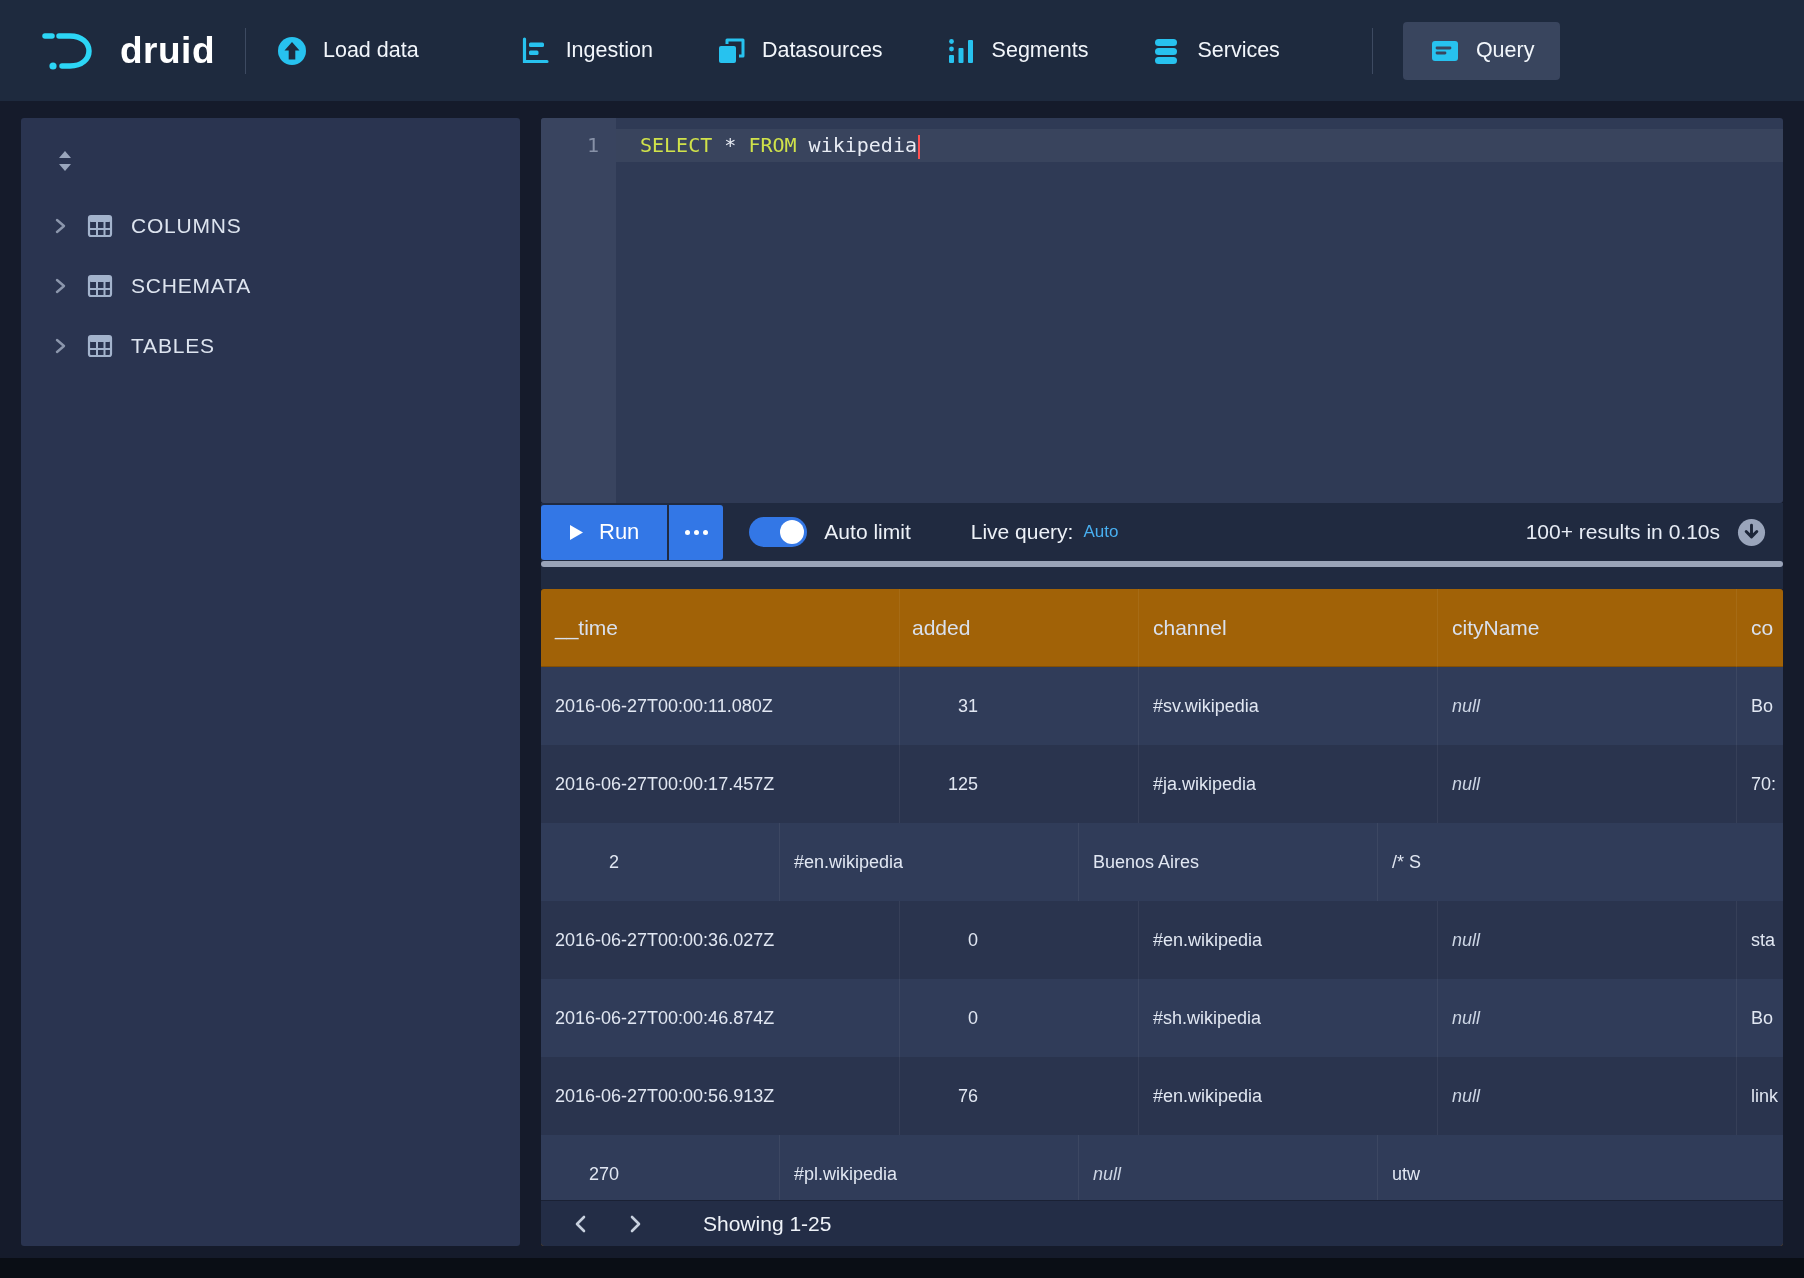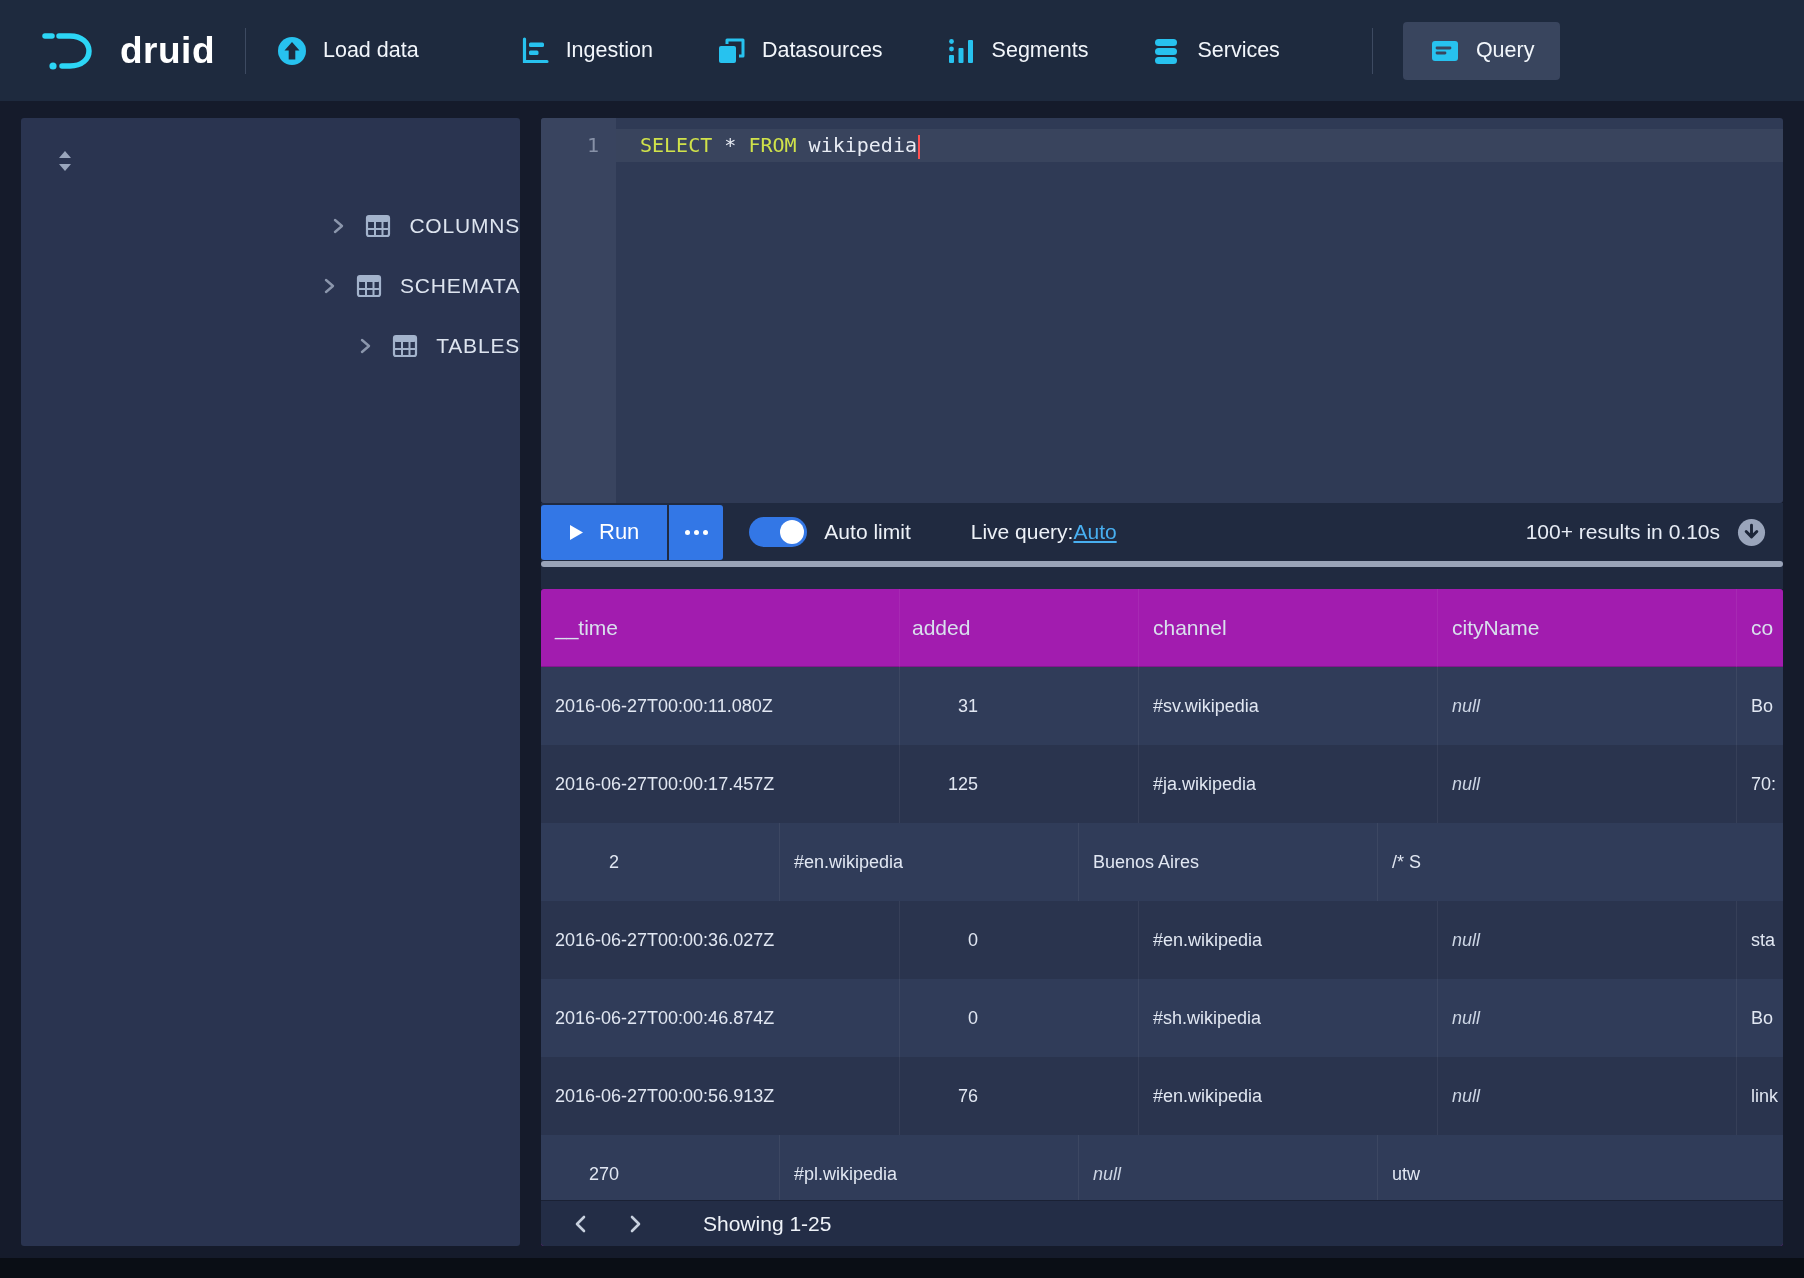--- a/index.html
+++ b/index.html
@@ -28,21 +28,21 @@
   .nav-item.pill{ background:#39455e; border-radius:4px; height:58px; padding:0 26px; margin-right:0; }
   .icon32{ width:32px; height:32px; flex:none; color:var(--accent-cyan); }
   
   .content{ display:flex; gap:21px; padding:17px 21px 0 21px; }
   .panel{ background:#2a3450; border-radius:3px; }
   
   .sidebar{ width:499px; height:1128px; flex:none; }
   .sb-head{ display:flex; align-items:center; justify-content:space-between; padding:30px 26px 22px 32px; }
   .sb-title{ font-size:26px; color:#eef2f8; letter-spacing:.3px; }
   .tree-item{ display:flex; align-items:center; gap:17px; height:60px; padding-left:30px;
-              font-size:21px; letter-spacing:.8px; color:#dde4ef; cursor:pointer;justify-content:flex-end; }
+              font-size:21px; letter-spacing:.8px; color:#dde4ef; cursor:pointer; }
   .tree-item svg{ flex:none; }
   
   .main{ flex:1; display:flex; flex-direction:column; height:1128px; }
   
   .editor{ height:385px; background:#2f3a55; border-radius:3px; display:flex; position:relative; overflow:hidden; }
   .active-line{ position:absolute; left:0; right:0; top:11px; height:33px; background:rgba(255,255,255,.05); }
   .gutter{ width:75px; background:#39445f; color:#8791a7; font-family:"DejaVu Sans Mono",monospace;
            font-size:20px; text-align:right; padding:15px 17px 0 0; position:relative; z-index:1; }
   .code-area{ flex:1; font-family:"DejaVu Sans Mono",monospace; font-size:20px; padding:15px 0 0 24px;
               position:relative; z-index:1; white-space:pre; cursor:text; }
@@ -56,26 +56,26 @@
             color:#fff; font-size:22px; font-family:inherit; display:flex; align-items:center; gap:15px;
             padding:0 28px; cursor:pointer; }
   .btn-more{ height:55px; width:54px; background:var(--accent-blue); border:none; border-radius:0 3px 3px 0;
              margin-left:2px; color:#fff; display:flex; align-items:center; justify-content:center; gap:4px; cursor:pointer; }
   .dot{ width:5px; height:5px; border-radius:50%; background:#fff; }
   .switch{ width:58px; height:30px; border-radius:16px; background:var(--accent-blue); position:relative;
            margin-left:26px; cursor:pointer; flex:none; }
   .knob{ position:absolute; top:3px; right:3px; width:24px; height:24px; border-radius:50%; background:#fff; }
   .rb-label{ margin-left:17px; font-size:21px; color:#eef2f8; }
   .lq-label{ margin-left:60px; font-size:21px; color:#eef2f8; }
-  .lq-value{ font-size:21px; color:var(--link-cyan); cursor:pointer;text-decoration:underline; }
+  .lq-value{ margin-left:10px; font-size:17px; color:var(--link-cyan); cursor:pointer; }
   .results-info{ margin-left:auto; font-size:21px; color:#e7ecf5; }
   .dl-icon{ margin:0 16px; width:31px; height:31px; cursor:pointer; flex:none; }
   .progress{ height:6px; background:#99a3b8; border-radius:3px; }
   
-  .table-panel{ flex:1; background:#a21caf; border-radius:3px; position:relative; overflow:hidden;
+  .table-panel{ flex:1; background:#a16207; border-radius:3px; position:relative; overflow:hidden;
                 display:flex; flex-direction:column;text-align:center; }
   .thead{ height:78px; display:flex; font-size:21px; color:#d9e0ed; flex:none; }
   .tbody{ flex:1; overflow:hidden; }
   .trow{ height:78px; display:flex; font-size:18px; color:#e1e7f2; }
   .trow:nth-child(odd){ background:#303c59; }
   .trow:nth-child(even){ background:#2a344e; }
   .cell{ display:flex; align-items:center; padding-left:14px; border-right:1px solid rgba(255,255,255,.06);
          overflow:hidden; white-space:nowrap; flex:none; }
   .c0{ width:359px; }
   .c1{ width:239px; justify-content:flex-end; padding-right:160px; padding-left:0; }

